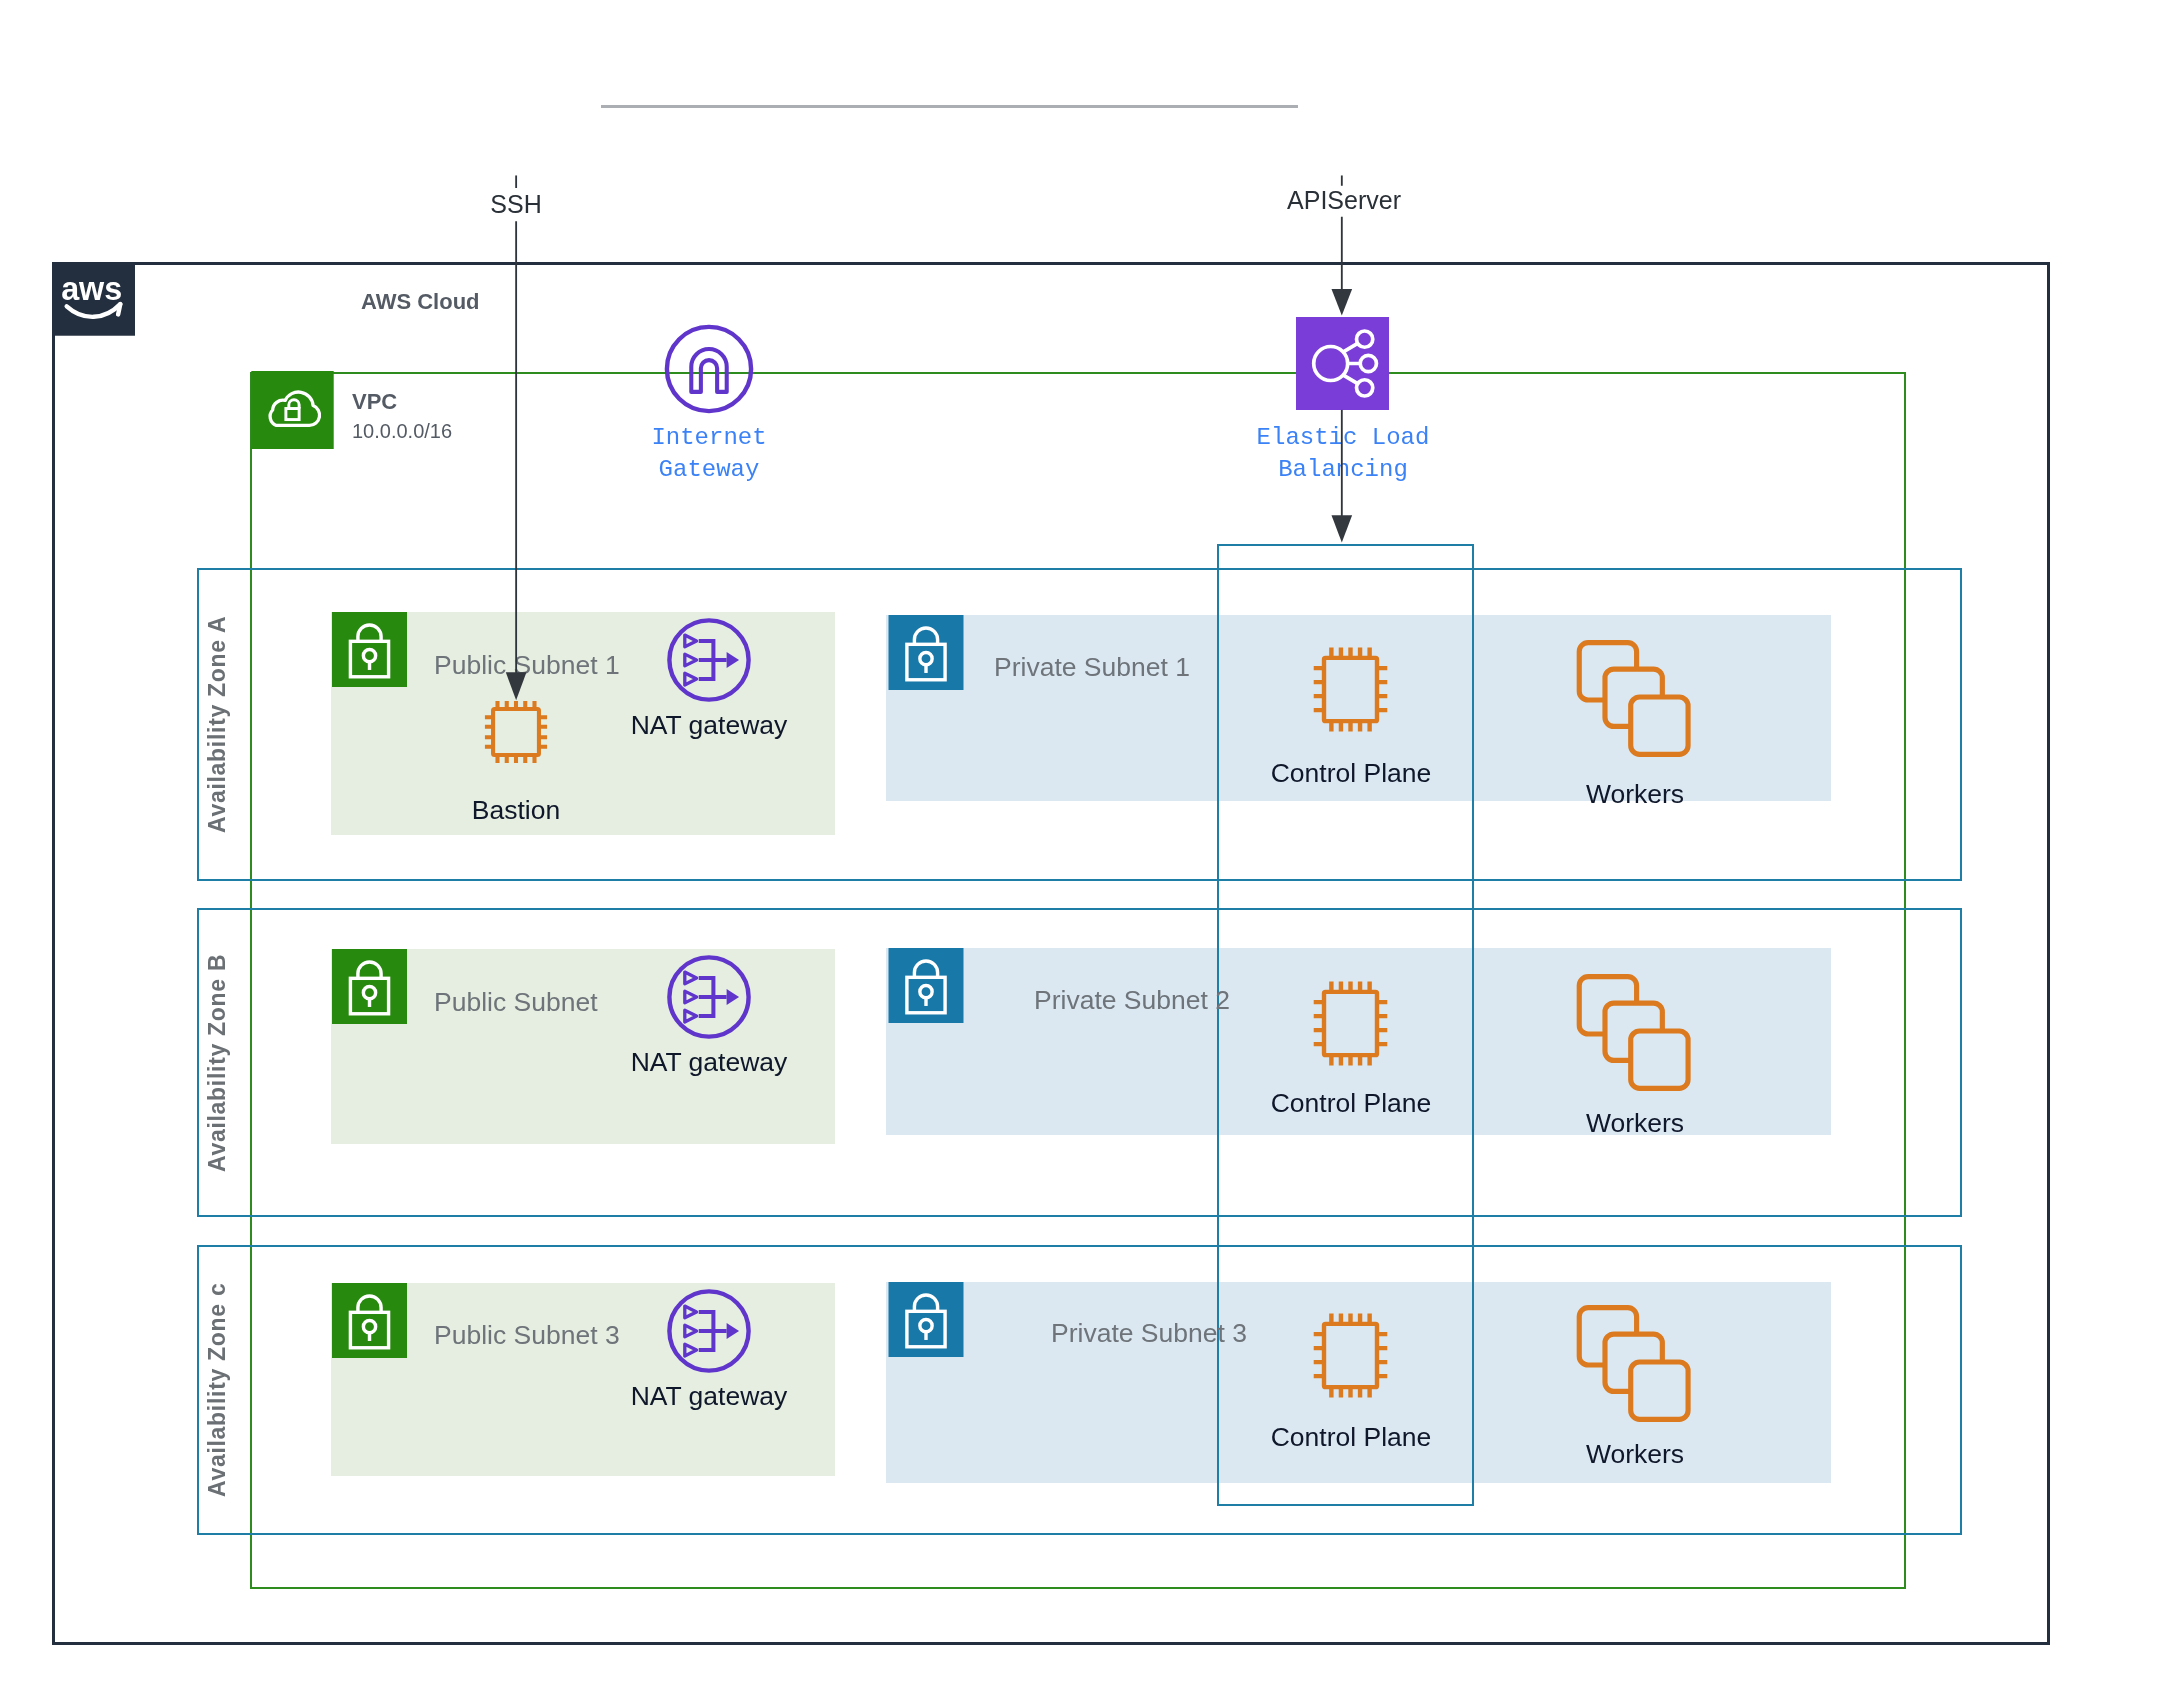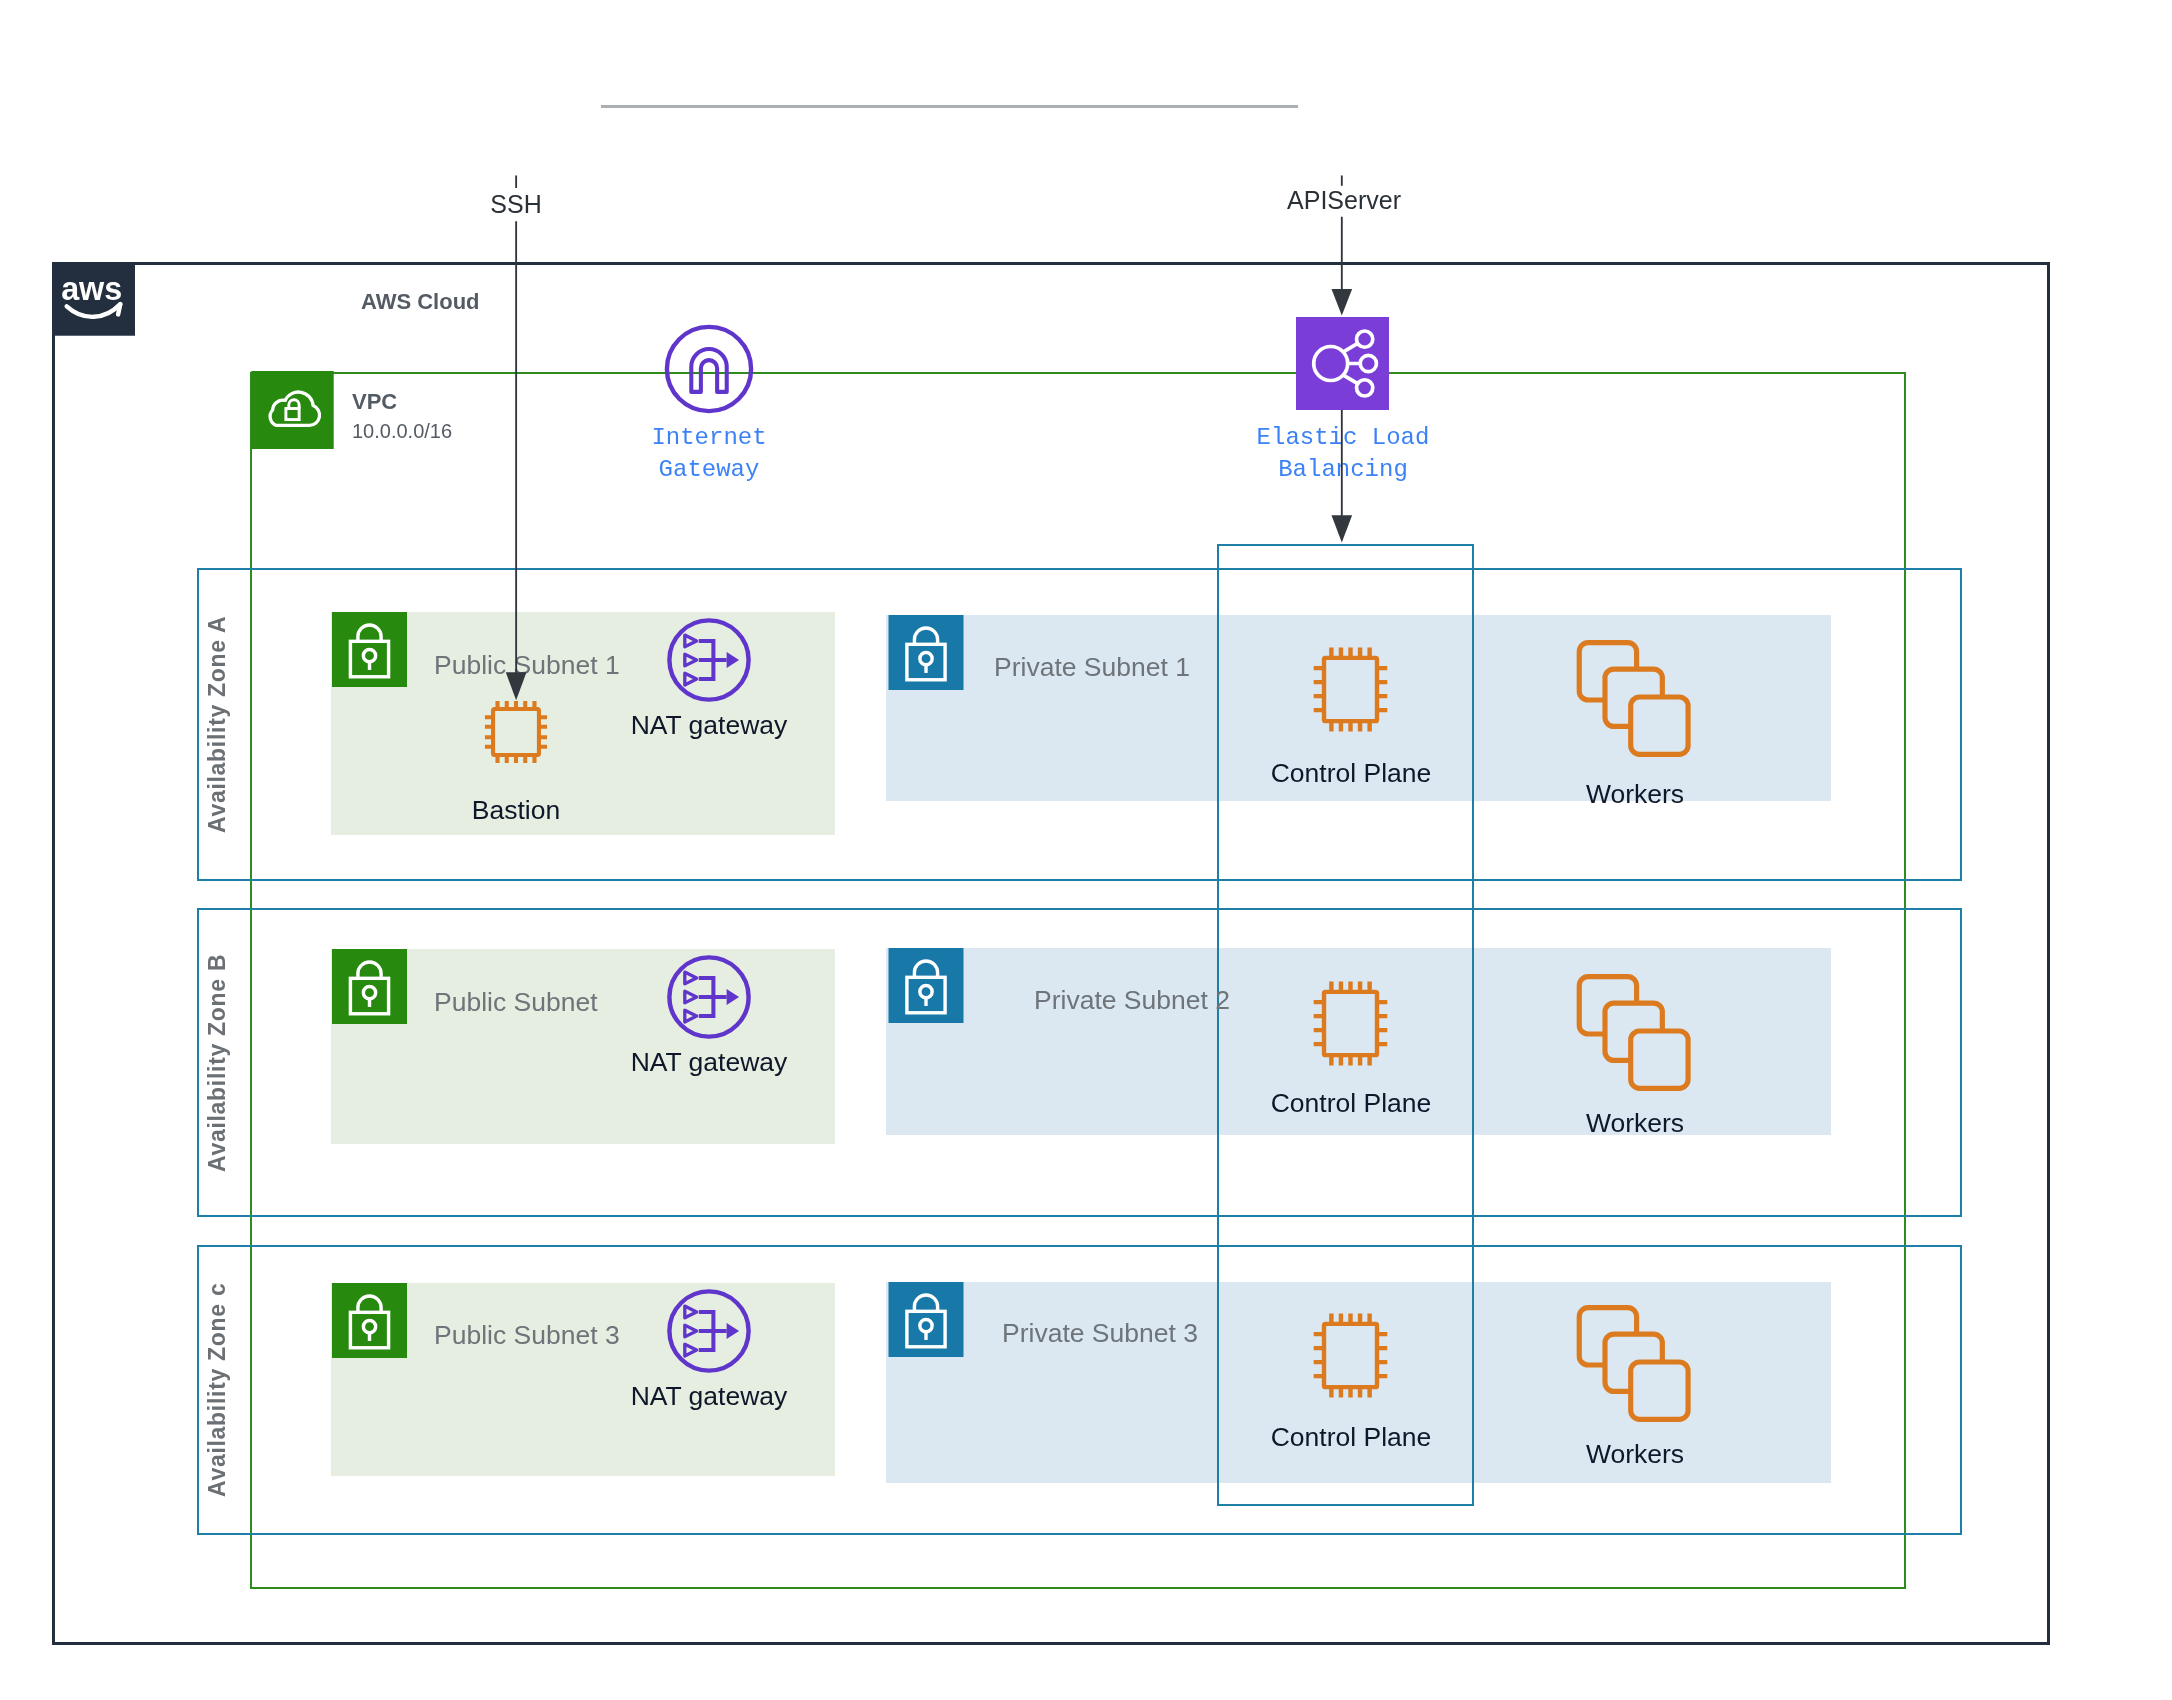--- a/index.html
+++ b/index.html
@@ -203,21 +203,21 @@
   </svg>
   <div class="cap" style="left:709px;top:1381px;">NAT gateway</div>
 
   <svg class="abs" style="left:887px;top:1282px;" width="78" height="75" viewBox="0 0 110 110">
     <rect x="0" y="0" width="110" height="110" fill="#1878A8"></rect>
     <rect x="27" y="43" width="56" height="52" stroke="#ffffff" stroke-width="5" fill="none"></rect>
     <path d="M38 43 v-7 a17 17 0 0 1 34 0 v7" stroke="#ffffff" stroke-width="5" fill="none"></path>
     <circle cx="55" cy="64" r="9" stroke="#ffffff" stroke-width="5" fill="none"></circle>
     <path d="M55 73 V85" stroke="#ffffff" stroke-width="5"></path>
   </svg>
-  <div class="sub" style="left:1002px;top:1318px;">Private Subnet 3</div>
+  <div class="sub" style="left:1051px;top:1318px;">Private Subnet 3</div>
 
   <svg class="abs" style="left:1299px;top:1300px;" width="103" height="111" viewBox="0 0 140 150">
     <rect x="34" y="32" width="72" height="86" rx="2" stroke="#DC7A1F" stroke-width="6" fill="none"></rect>
     <path d="M44 32 V18 M57 32 V18 M70 32 V18 M83 32 V18 M96 32 V18
              M44 118 V132 M57 118 V132 M70 118 V132 M83 118 V132 M96 118 V132
              M34 46 H20 M34 65 H20 M34 84 H20 M34 103 H20
              M106 46 H120 M106 65 H120 M106 84 H120 M106 103 H120" stroke="#DC7A1F" stroke-width="6"></path>
   </svg>
   <div class="cap" style="left:1351px;top:1422px;">Control Plane</div>
 

